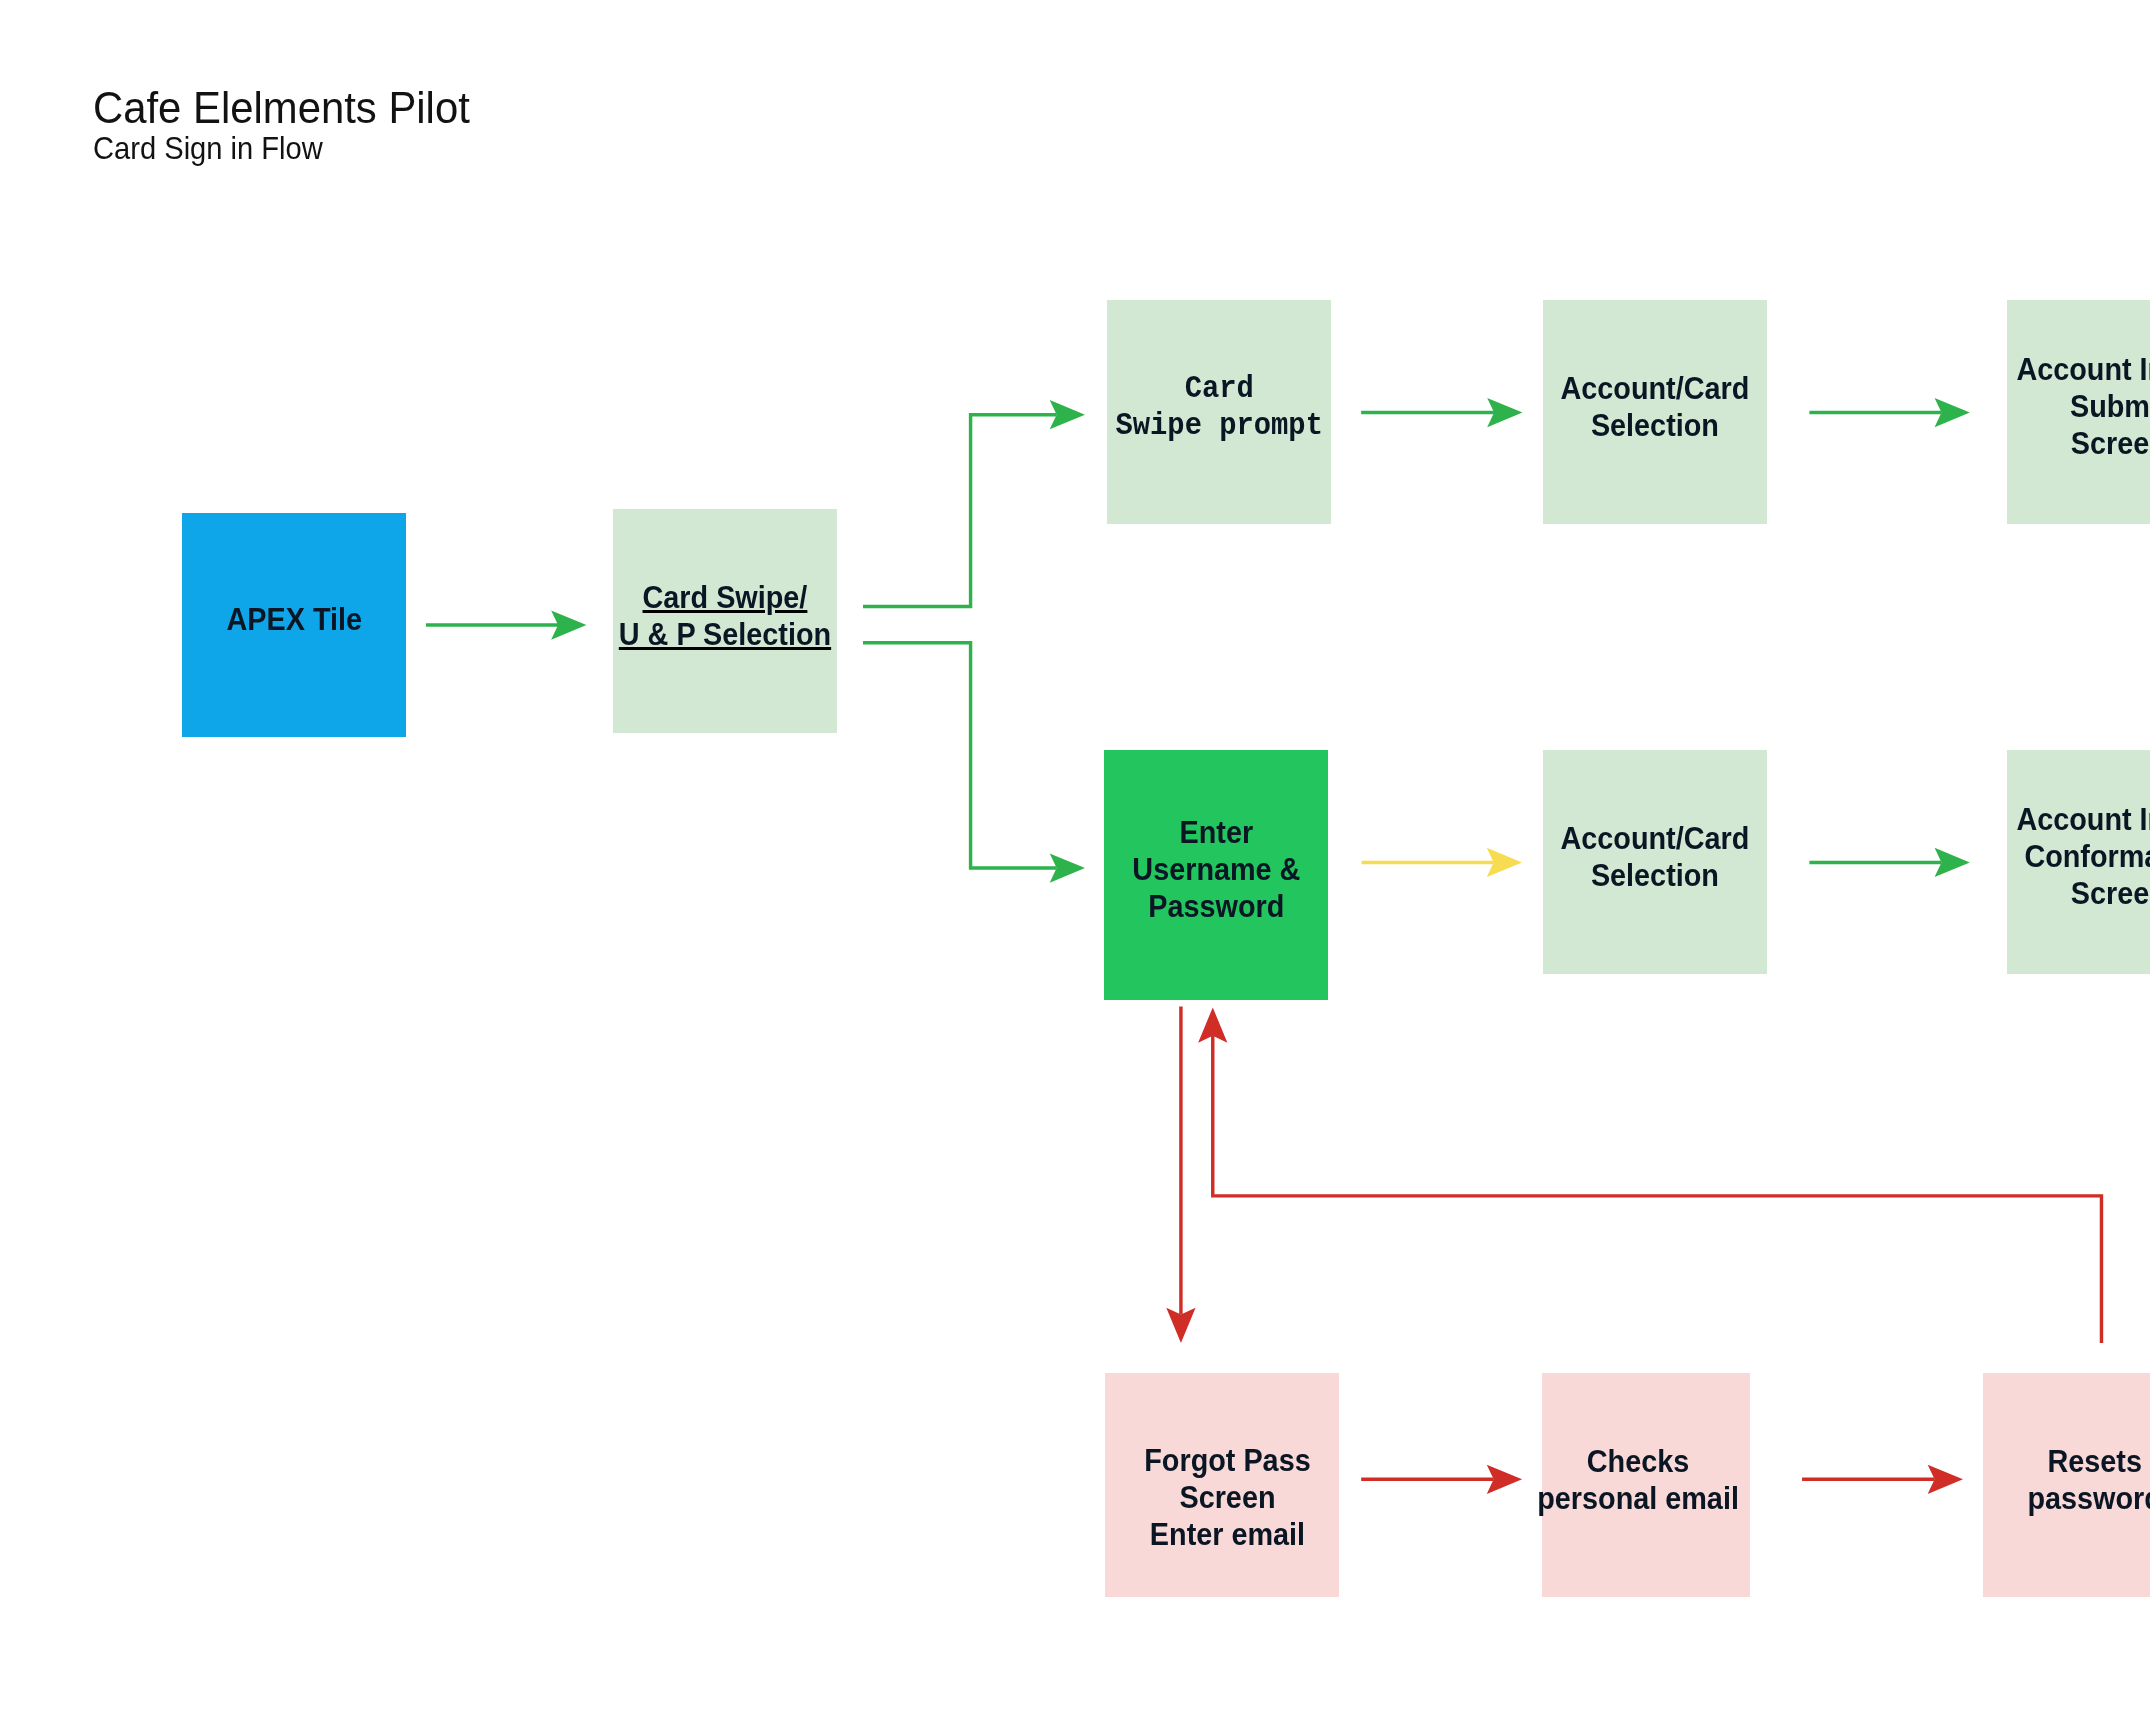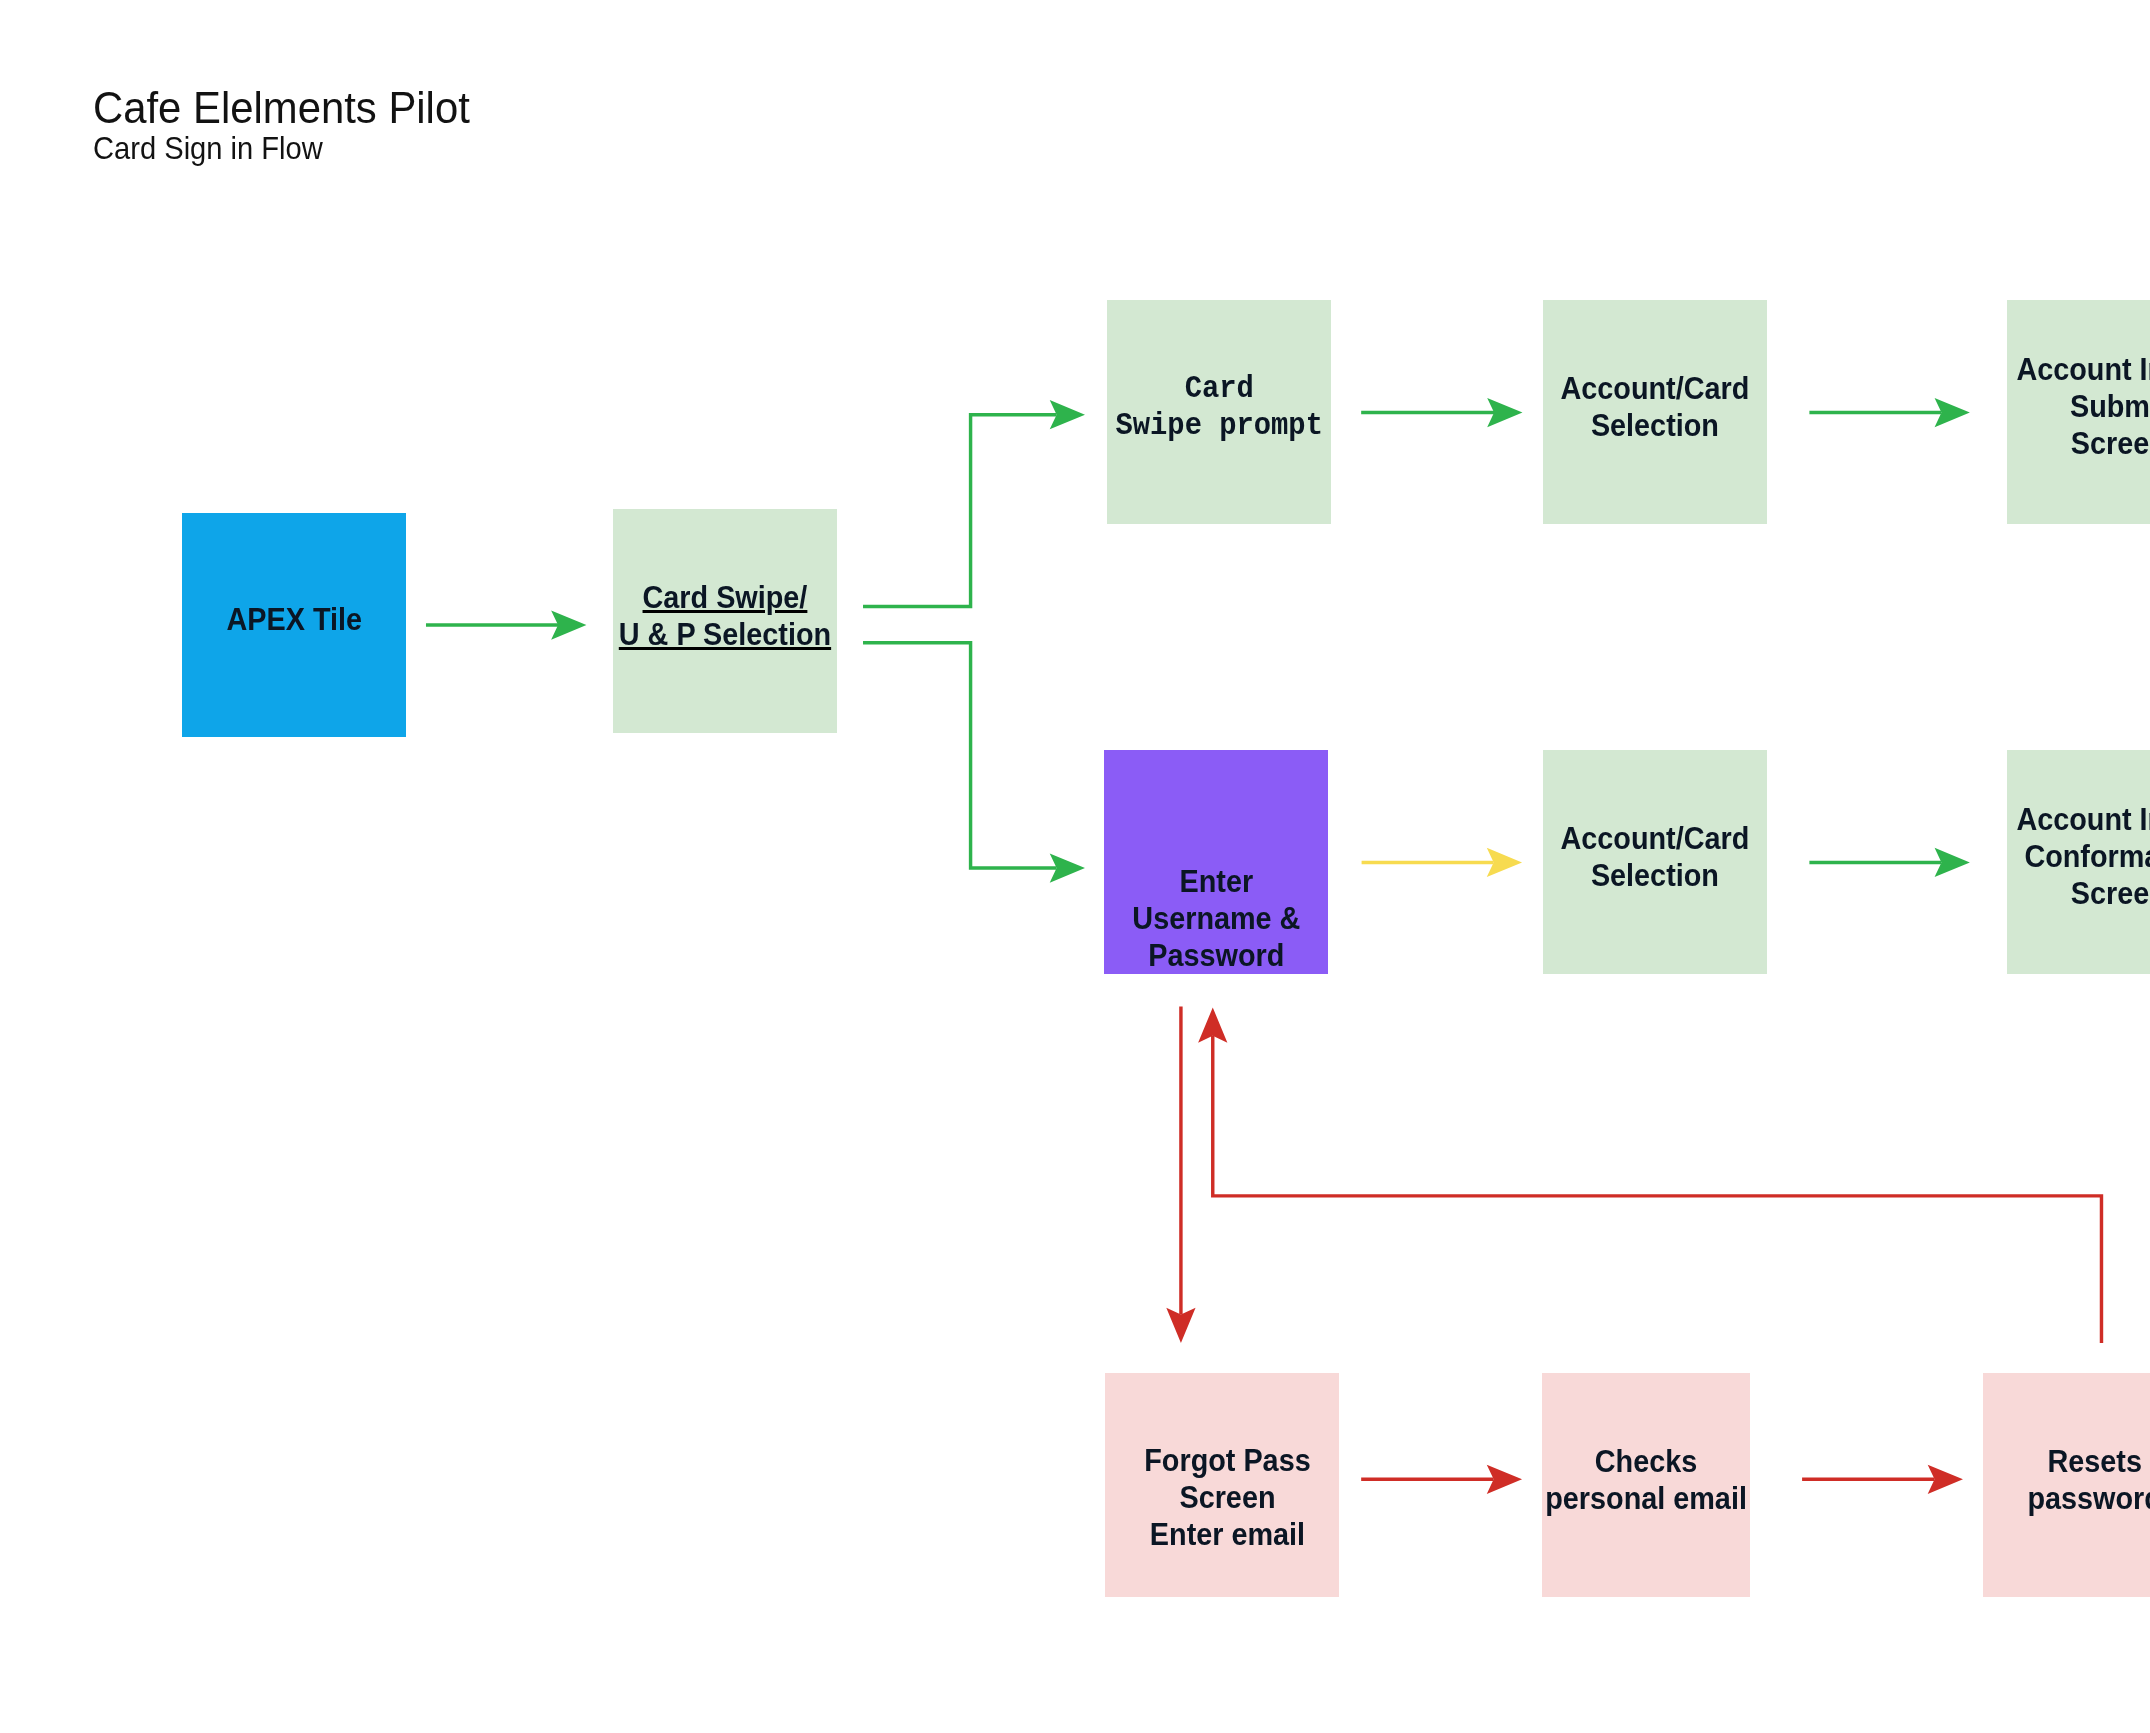--- a/index.html
+++ b/index.html
@@ -96,41 +96,41 @@
     <div class="node" style="left: 1543px; top: 300px; width: 224px; height: 224px; background: rgb(211, 232, 210);">
       <div class="node-label">Account/Card
 Selection</div>
     </div>
     <div class="node" style="left: 2007px; top: 300px; width: 224px; height: 224px; background: rgb(211, 232, 210);">
       <div class="node-label">Account Info &amp;
 Submit
 Screen</div>
     </div>
 
-    <div class="node" style="left: 1104px; top: 750px; width: 224px; height: 224px; background: #8b5cf6; align-items: flex-end;">
+    <div class="node" style="left: 1104px; top: 750px; width: 224px; height: 250px; background: #22c55e;">
       <div class="node-label">Enter
 Username &amp;
 Password</div>
     </div>
     <div class="node" style="left: 1543px; top: 750px; width: 224px; height: 224px; background: rgb(211, 232, 210);">
       <div class="node-label">Account/Card
 Selection</div>
     </div>
     <div class="node" style="left: 2007px; top: 750px; width: 224px; height: 224px; background: rgb(211, 232, 210);">
       <div class="node-label">Account Info &amp;
 Conformation
 Screen</div>
     </div>
 
     <div class="node" style="left: 1105px; top: 1373px; width: 224px; height: 224px; background: rgb(248, 217, 216); padding-left: 10px;">
       <div class="node-label" style="margin-top: 24.5px;">Forgot Pass
 Screen
 Enter email</div>
     </div>
-    <div class="node" style="left: 1542px; top: 1373px; width: 208px; height: 224px; background: rgb(248, 217, 216);">
+    <div class="node" style="left: 1542px; top: 1373px; width: 208px; height: 224px; background: rgb(248, 217, 216); justify-content: flex-end;">
       <div class="node-label">Checks
 personal email</div>
     </div>
     <div class="node" style="left: 1983px; top: 1373px; width: 224px; height: 224px; background: rgb(248, 217, 216);">
       <div class="node-label">Resets
 password</div>
     </div>
   </div>
 
 </div>

